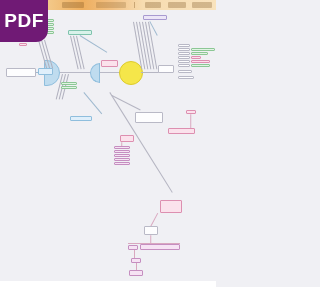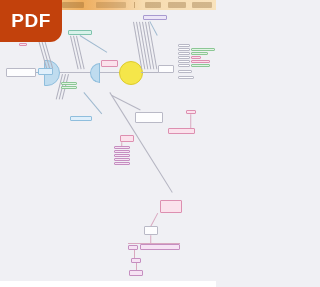--- a/index.html
+++ b/index.html
@@ -24,22 +24,22 @@
     border-radius:1px;
   }
   .tb-label{
     font-size:2.6px;line-height:6px;color:rgba(70,45,12,.85);
     text-align:center;white-space:nowrap;overflow:hidden;display:block;
   }
   .tb-sep{position:absolute;top:2px;width:1px;height:6px;background:rgba(120,80,30,.35);}
 
   
   .pdf-badge{
-    position:absolute;left:0;top:0;width:62px;height:42px;
-    background:#c2410c;border-bottom-right-radius:12px;
+    position:absolute;left:0;top:0;width:48px;height:42px;
+    background:#701a75;border-bottom-right-radius:12px;
     display:flex;align-items:center;justify-content:center;z-index:30;
   }
   .pdf-badge span{
     color:#ffffff;font-weight:bold;font-size:19px;letter-spacing:.5px;
     font-family:"Liberation Sans", sans-serif;
   }
 
   
   .node{
     position:absolute;box-sizing:border-box;

